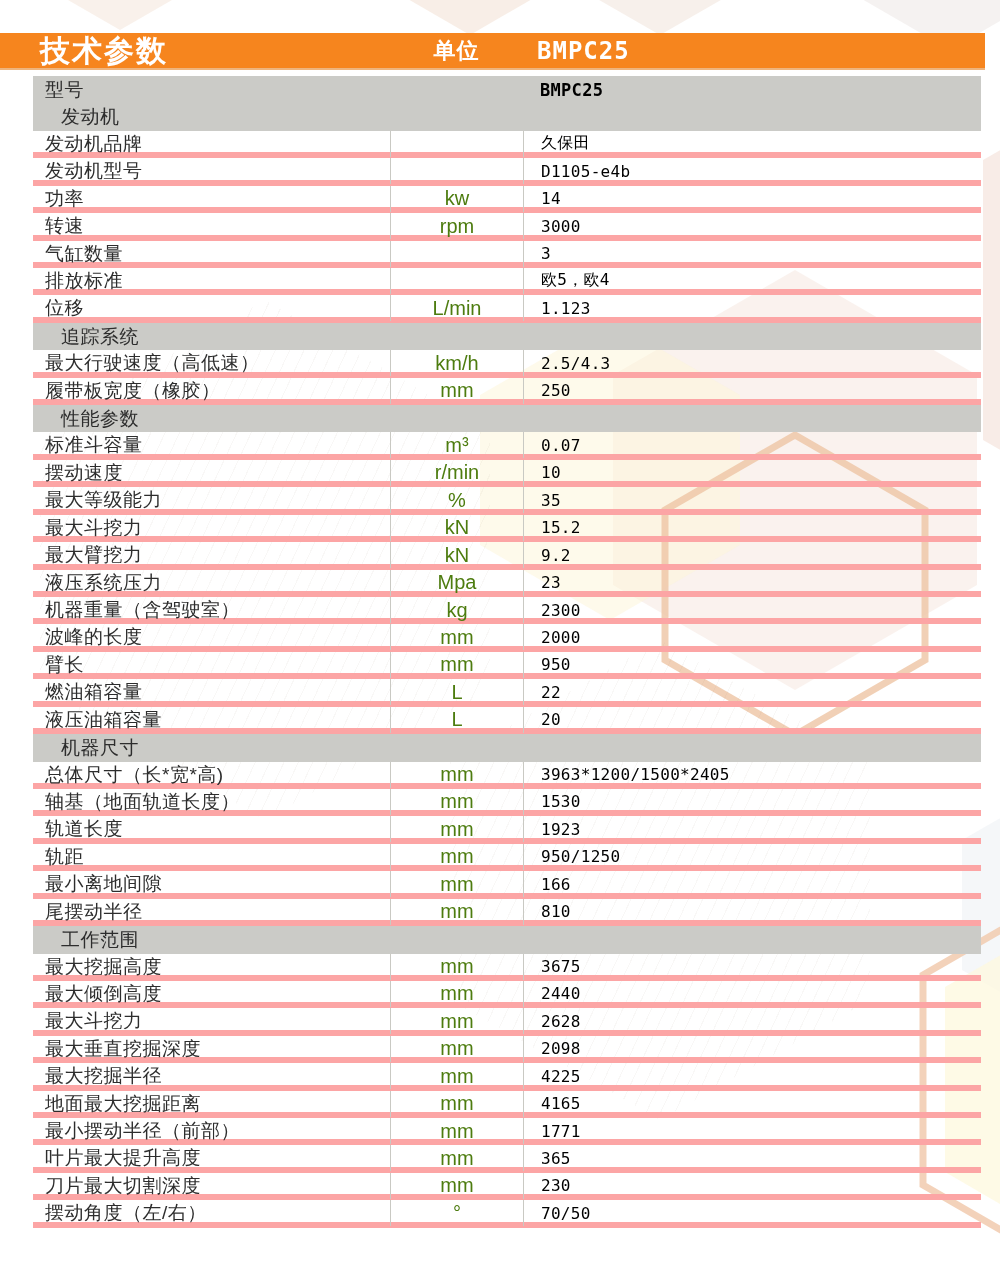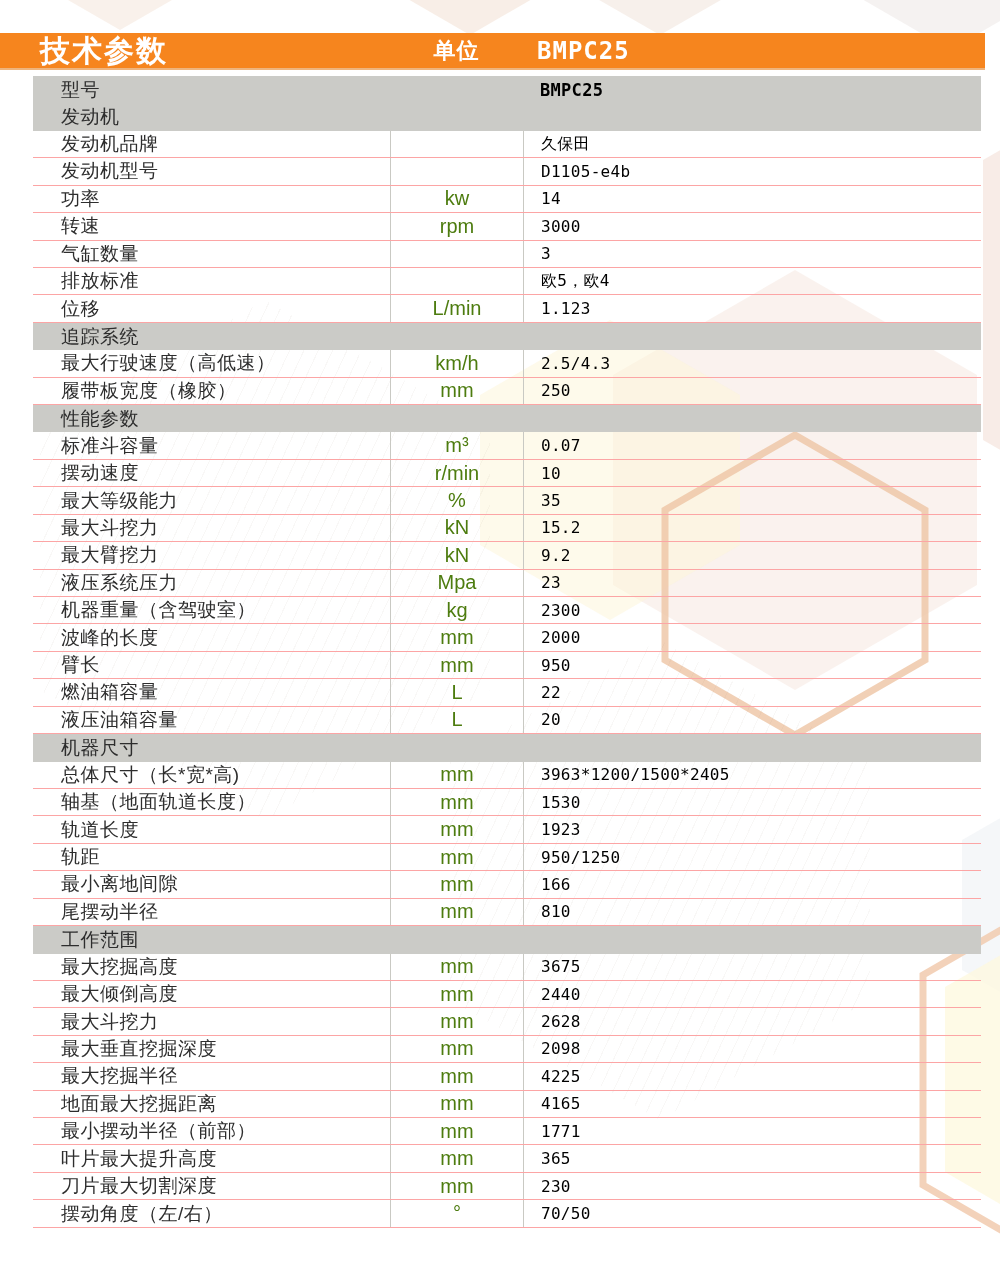--- a/index.html
+++ b/index.html
@@ -34,23 +34,23 @@
   .spec-table{
     position:absolute;left:33px;top:76px;width:948px;z-index:1;
   }
   .row{
     display:grid;grid-template-columns:357px 133px 1fr;
     height:27.43px;align-items:center;box-sizing:border-box;
   }
   .model-row,.section-row{
     background:var(--section-gray,#CBCBC7);
   }
-  .data-row{border-bottom:1px solid #fca5a5;}
+  .data-row{border-bottom:6px solid #fca5a5;}
   .cell{height:100%;display:flex;align-items:center;box-sizing:border-box;}
-  .cell-name{padding-left:28px;font-size:19px;font-weight:500;color:#2d2d2d;letter-spacing:0.5px;}
+  .cell-name{padding-left:12px;font-size:19px;font-weight:500;color:#2d2d2d;letter-spacing:0.5px;}
   .cell-unit{justify-content:center;font-size:20px;color:#4d7c0f;}
   .cell-value{padding-left:17px;font-size:16px;color:#000;
     font-family:"DejaVu Sans Mono", monospace;letter-spacing:0.3px;}
   .data-row .cell-unit,.data-row .cell-value{border-left:1px solid #c9c9c3;}
   .section-title{padding-left:28px;font-size:19px;font-weight:500;color:#2d2d2d;letter-spacing:0.5px;}
   .model-row .cell-value{font-weight:700;font-size:17px;}
 </style>
 </head>
 <body style="--accent: #F6851E; --section-gray: #CBCBC7;">
 

